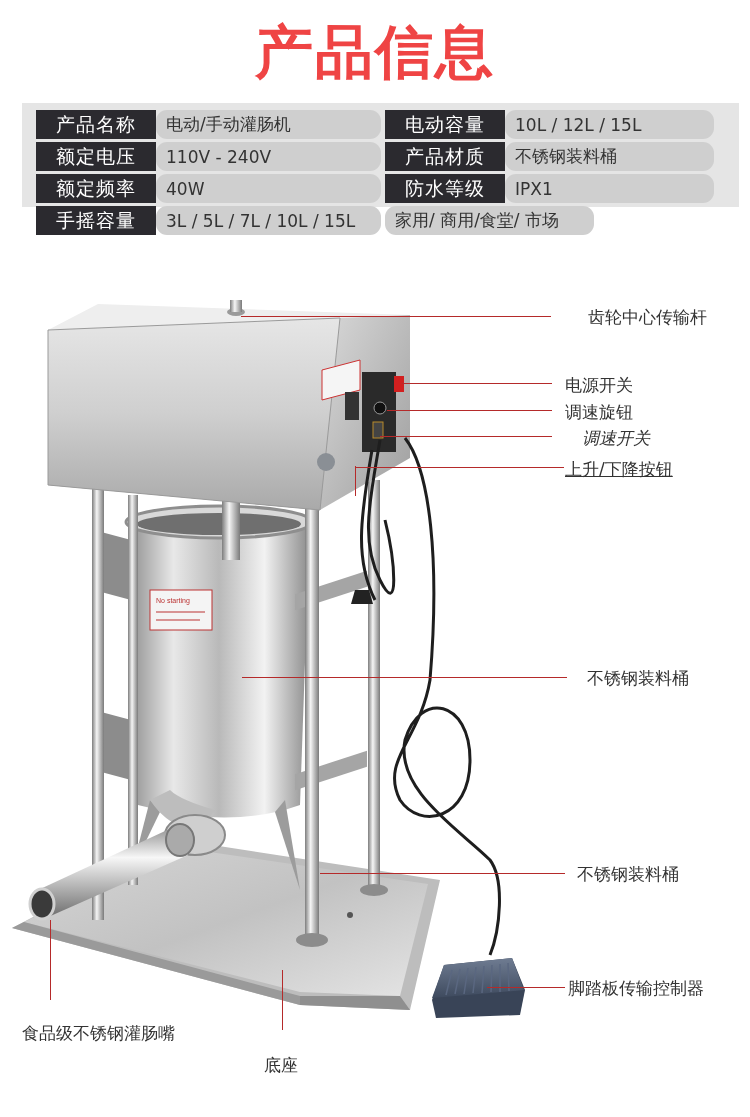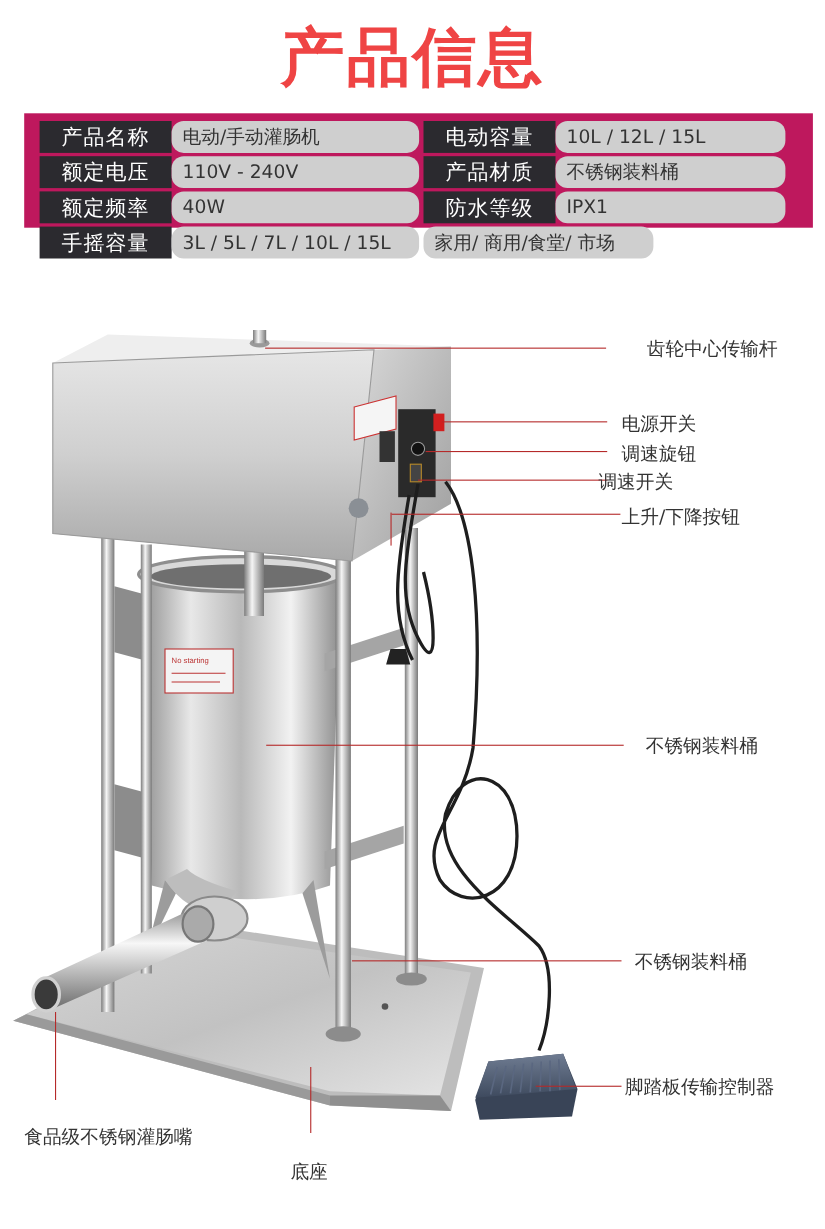--- a/index.html
+++ b/index.html
@@ -6,21 +6,21 @@
   html, body { width:750px; height:1117px; background:#ffffff; overflow:hidden; }
   body { position:relative; font-family:"DejaVu Sans","Liberation Sans",sans-serif; color:#2b2b2b; }
 
   .page-title {
     position:absolute; left:0; top:14px; width:750px; text-align:center;
     font-size:58px; font-weight:700; color:#ef4444; letter-spacing:2px;
   }
 
   .spec-panel {
     position:absolute; left:22px; top:103px; width:717px; height:104px;
-    background:#be185d;
+    background:#e5e5e5;
   }
   .spec-table { position:absolute; left:14px; top:7px; width:689px; }
   .spec-row { display:flex; height:29px; margin-bottom:3px; }
   .spec-key {
     width:120px; background:#2b2a2f; color:#ffffff; font-size:19px;
     display:flex; align-items:center; justify-content:center; letter-spacing:1px;
   }
   .spec-val {
     width:225px; background:#cfcfcf; color:#333; font-size:17px;
     display:flex; align-items:center; padding-left:10px; margin-right:4px;border-radius:11px;
@@ -201,20 +201,20 @@
   <div class="leader" style="left:355px; top:206px; width:1px; height:30px;"></div>
   <div class="leader" style="left:242px; top:417px; width:325px; height:1px;"></div>
   <div class="leader" style="left:320px; top:613px; width:245px; height:1px;"></div>
   <div class="leader" style="left:487px; top:727px; width:78px; height:1px;"></div>
   <div class="leader" style="left:50px; top:660px; width:1px; height:80px;"></div>
   <div class="leader" style="left:282px; top:710px; width:1px; height:60px;"></div>
 
   <div class="callout" style="left:588px; top:46px;">齿轮中心传输杆</div>
   <div class="callout" style="left:565px; top:114px;">电源开关</div>
   <div class="callout" style="left:565px; top:141px;">调速旋钮</div>
-  <div class="callout" style="left:544px; top:167px;">调速开关</div>
-  <div class="callout" style="left:565px; top:198px;">上升/下降按钮</div>
+  <div class="callout" style="left:582px; top:167px;font-style:italic;">调速开关</div>
+  <div class="callout" style="left:565px; top:198px;text-decoration:underline;">上升/下降按钮</div>
   <div class="callout" style="left:587px; top:407px;">不锈钢装料桶</div>
   <div class="callout" style="left:577px; top:603px;">不锈钢装料桶</div>
   <div class="callout" style="left:568px; top:717px;">脚踏板传输控制器</div>
   <div class="callout" style="left:22px; top:762px;">食品级不锈钢灌肠嘴</div>
   <div class="callout" style="left:264px; top:774px;margin-top:20px;">底座</div>
 </div>
 
 </body></html>

